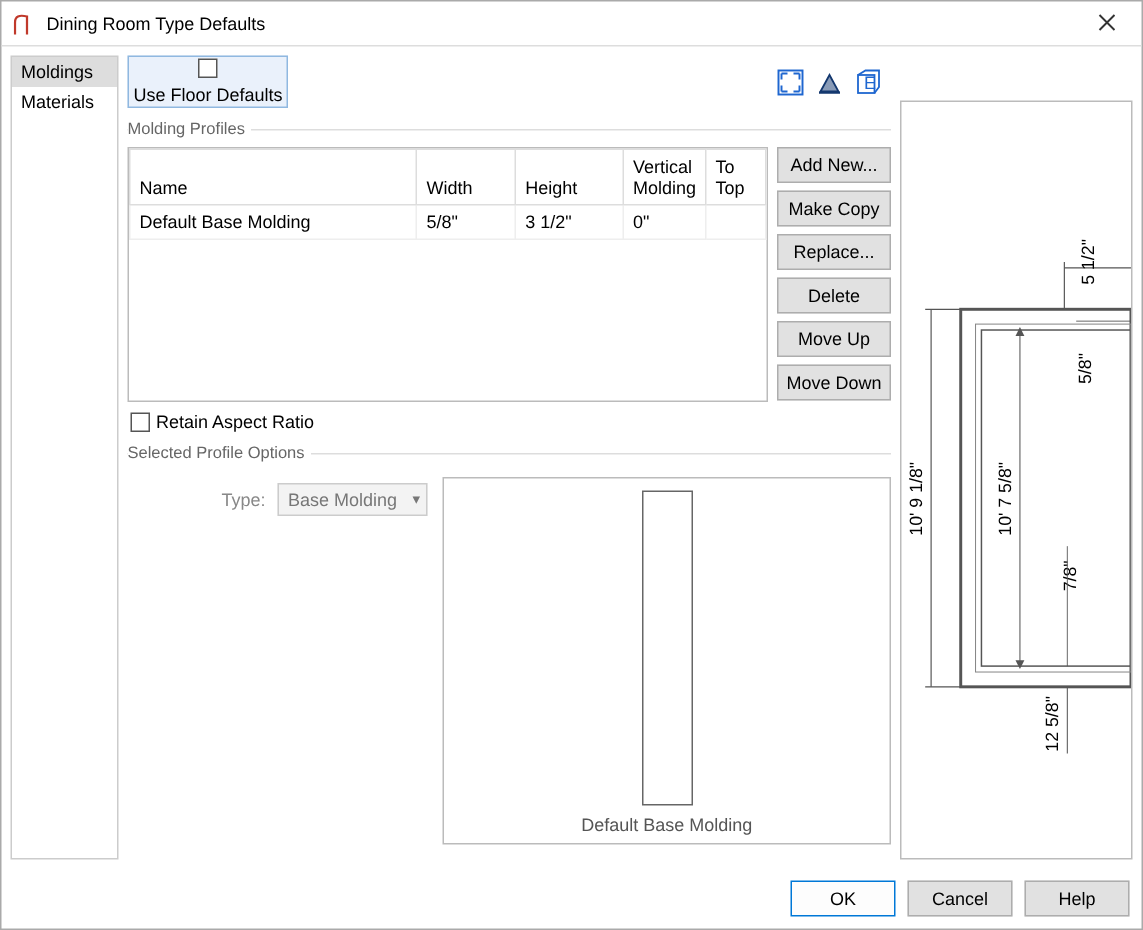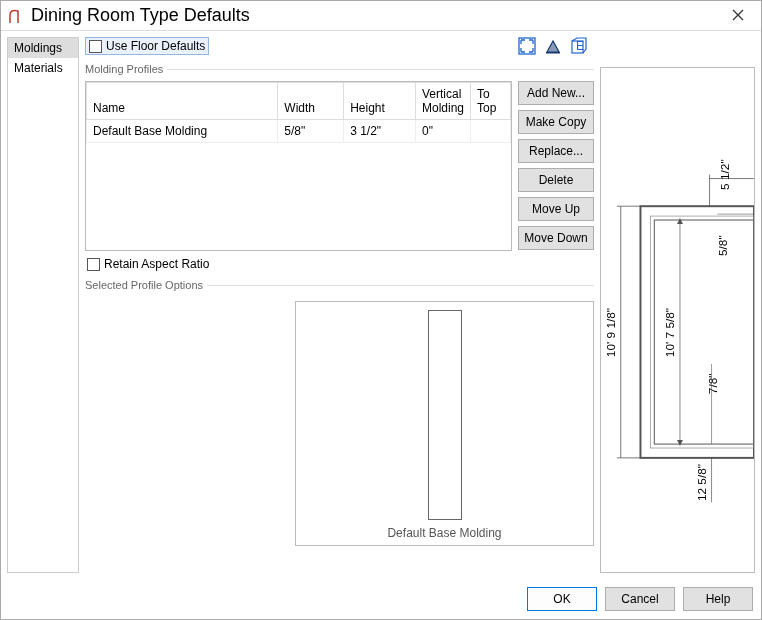--- a/index.html
+++ b/index.html
@@ -1,28 +1,28 @@
 <!DOCTYPE html>
 <html><head>
 <meta charset="utf-8">
 <style>
   * { box-sizing: border-box; font-family: "Segoe UI", Tahoma, sans-serif; font-size: 12px; }
   body { margin:0; padding:0; background:#fff; }
   .dialog { width:762px; height:620px; border:1px solid #aaa; position:relative; display:flex; flex-direction:column; }
   .titlebar { height:30px; display:flex; align-items:center; padding:0 8px; border-bottom:1px solid #ddd; }
   .titlebar .app-icon { width:16px; height:16px; margin-right:6px; position:relative; }
-  .titlebar .title { flex:1; font-size:18px; }
+  .titlebar .title { flex:1; font-size:12px; }
   .titlebar .close { width:30px; text-align:center; font-size:14px; cursor:pointer; }
   .body { flex:1; display:flex; padding:6px; gap:6px; overflow:hidden;}
   .leftnav { width:72px; border:1px solid #ccc; background:#fff; }
   .leftnav .item { padding:3px 6px; cursor:pointer; }
   .leftnav .item.selected { background:#ddd; }
   .center { flex:1; display:flex; flex-direction:column; min-width:0;}
   .topbar { display:flex; align-items:center; }
-  .checkbox-wrap { display:flex; align-items:center; gap:4px; padding:2px 4px;}
+  .checkbox-wrap { display:flex; align-items:center; gap:4px; padding:2px 4px;flex-direction:column;}
   .checkbox-wrap.highlight { border:1px solid #90b8e0; background:#eaf1fb; padding:1px 3px;}
   .chkbox { width:13px; height:13px; border:1px solid #555; background:#fff; display:inline-block;}
   .toolbar-icons { margin-left:auto; display:flex; gap:8px; padding-right:6px;}
   .tool { width:18px; height:18px; }
   fieldset.groupbox { border:none; border-top:1px solid #ddd; margin:8px 0 0 0; padding:6px 0 0 0;}
   fieldset.groupbox legend { color:#666; font-size:11px; padding:0 4px 0 0;}
   .mp-row { display:flex; gap:6px; align-items:flex-start;}
   .table-wrap { border:1px solid #bbb; flex:1; height:170px; background:#fff;}
   table.molding { width:100%; border-collapse:collapse;}
   table.molding th { text-align:left; font-weight:normal; padding:4px 6px; border:1px solid #ddd; background:#fff; vertical-align:bottom;}
@@ -142,20 +142,27 @@
         <div class="small-check">
           <span class="chkbox"></span>
           <span>Retain Aspect Ratio</span>
         </div>
       </fieldset>
 
       <fieldset class="groupbox">
         <legend>Selected Profile Options</legend>
         <div class="sel-profile-row">
           <div class="sel-left">
+            <div class="type-row">
+              <label>Type:</label>
+              <div class="combo">
+                <span>Base Molding</span>
+                <span class="chev">▾</span>
+              </div>
+            </div>
           </div>
           <div class="profile-preview">
             <div class="shape"></div>
             <div class="label">Default Base Molding</div>
           </div>
         </div>
       </fieldset>
     </div>
 
     <div class="rightpanel">

